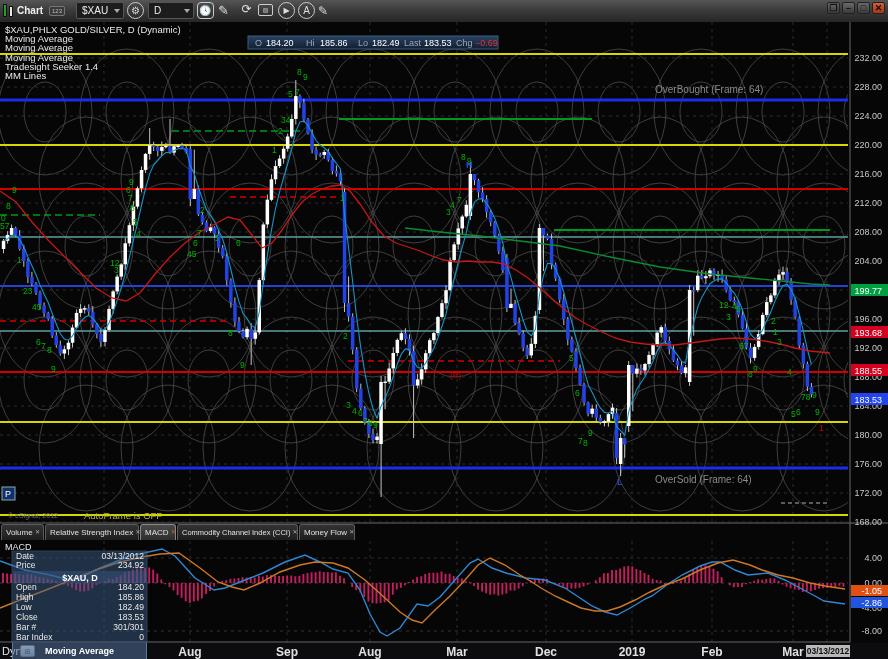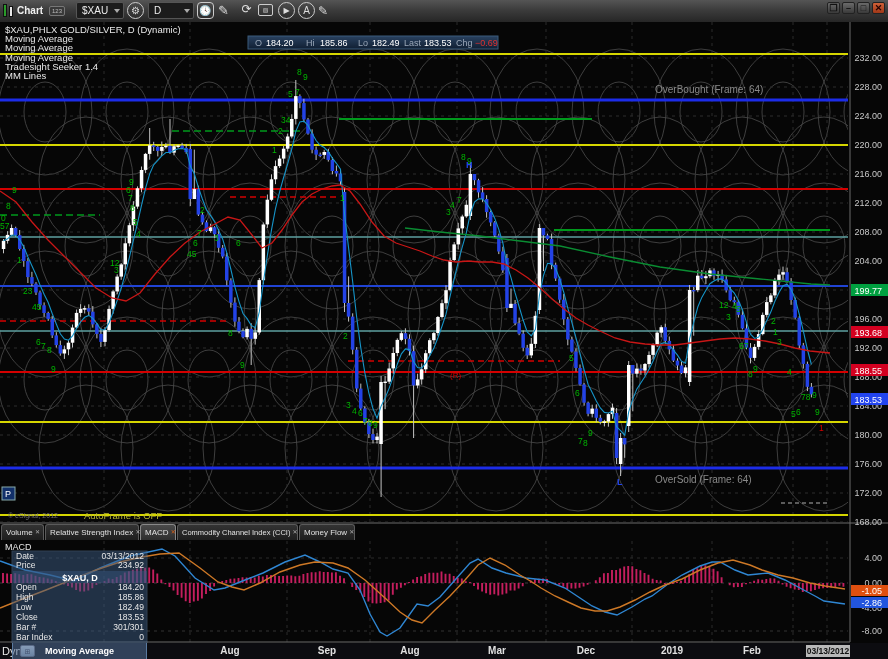--- a/index.html
+++ b/index.html
@@ -4,21 +4,21 @@
 body { width:888px; height:659px; background:#000; font-family:"Liberation Sans", sans-serif; overflow:hidden; position:relative; }
 .toolbar { position:absolute; left:0; top:0; width:888px; height:22px; background:linear-gradient(#555 0%, #3c3c3c 45%, #262626 100%); }
 .tb { position:absolute; top:0; height:22px; line-height:22px; color:#e8e8e8; font-size:10px; }
 .combo { position:absolute; top:2px; height:17px; background:#1c1c1c; border:1px solid #555; border-radius:2px; color:#eee; font-size:10px; line-height:15px; padding-left:5px; }
 .carr { position:absolute; right:3px; top:6px; width:0; height:0; border-left:3px solid transparent; border-right:3px solid transparent; border-top:4px solid #aaa; }
 .icircle { position:absolute; top:2px; width:17px; height:17px; border:1.5px solid #ccc; border-radius:50%; color:#ddd; font-size:10px; text-align:center; line-height:15px; }
 .winbtn { position:absolute; top:2px; width:13px; height:12px; background:linear-gradient(#6a6a6a,#3a3a3a); border:1px solid #222; border-radius:2px; color:#111; font-size:9px; text-align:center; line-height:10px; font-weight:bold; }
 .tabbar { position:absolute; left:0; top:524px; width:888px; height:17px; }
 .tab { position:absolute; top:0; height:16px; background:linear-gradient(#333,#1e1e1e); border:1px solid #5a5a5a; border-bottom:none; border-radius:3px 3px 0 0; color:#e0e0e0; font-size:8px; line-height:15px; padding:0 4px; white-space:nowrap; }
 .bottombar { position:absolute; left:0; top:643px; width:888px; height:16px; background:#0c0c10; color:#ccc; }
-.month { position:absolute; top:2px; color:#e0e0e0; font-size:10px; font-weight:bold; transform:translateX(-50%);margin-left:40px; }
+.month { position:absolute; top:2px; color:#e0e0e0; font-size:12px; font-weight:bold; transform:translateX(-50%); }
 </style></head>
 <body>
 <div class="toolbar">
  <div style="position:absolute;left:3px;top:4px;width:4px;height:13px;background:#2a9a2a;border:1px solid #111"></div>
  <div style="position:absolute;left:9px;top:6px;width:4px;height:11px;background:#e8e8e8;border:1px solid #111"></div>
  <div class="tb" style="left:17px;font-weight:bold;color:#f0f0f0;">Chart</div>
  <div style="position:absolute;left:49px;top:6px;width:16px;height:10px;background:#3a3a3a;border:1px solid #777;border-radius:2px;color:#bbb;font-size:6px;text-align:center;line-height:9px;">123</div>
  <div class="combo" style="left:76px;width:48px;">$XAU<div class="carr"></div></div>
  <div class="icircle" style="left:127px;">⚙</div>
  <div class="combo" style="left:148px;width:46px;">D<div class="carr"></div></div>

